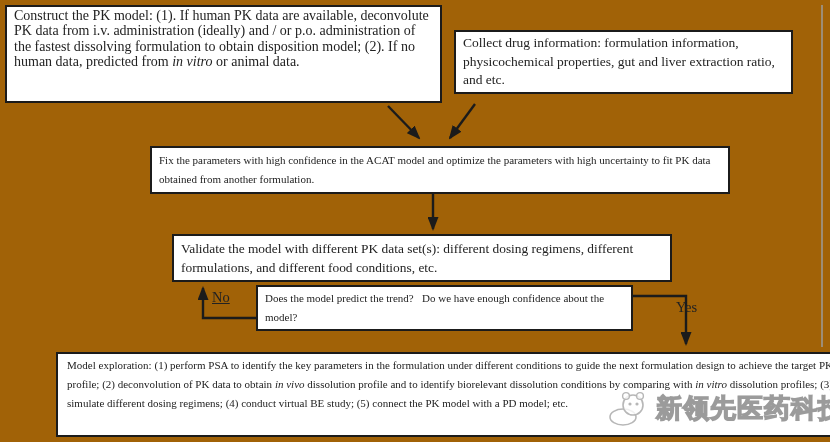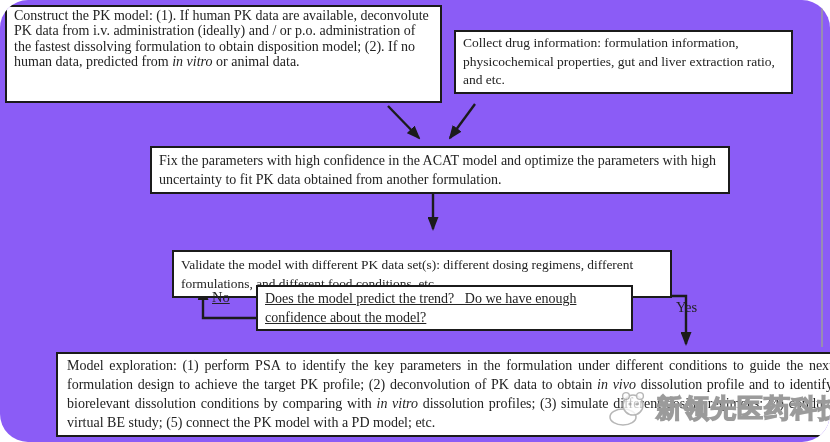--- a/index.html
+++ b/index.html
@@ -1,39 +1,38 @@
 <!DOCTYPE html>
 <html><head>
 <meta charset="utf-8">
 <style>
   html,body{margin:0;padding:0;background:#fff;}
   .stage{
     position:relative;
     width:830px;height:442px;
-    background:#8b5cf6;
+    background:#a16207;
     font-family:"Liberation Serif","DejaVu Serif",serif;
     color:#222;
     overflow:hidden;
-    border-radius:28px;
   }
   .box{
     position:absolute;
     box-sizing:border-box;
     border:2.5px solid #1b1b1b;
     background:#fff;
-    font-size:14px;
+    font-size:11px;
     line-height:19px;
     padding:2px 7px;
   }
   .box .it{font-style:italic;}
   #box-construct{left:5px;top:5px;width:437px;min-height:98px;font-size:14px;line-height:15.4px;padding:1px 7px;}
   #box-collect{left:454px;top:30px;width:339px;min-height:63px;font-size:13.5px;line-height:18.7px;}
   #box-fix{left:150px;top:146px;width:580px;min-height:46px;padding:3px 7px;}
-  #box-validate{left:172px;top:234px;width:500px;min-height:48px;font-size:13.4px;padding:3px 7px;margin-top:16px;}
-  #box-decision{left:256px;top:285px;width:377px;min-height:45px;text-decoration:underline;}
+  #box-validate{left:172px;top:234px;width:500px;min-height:48px;font-size:13.4px;padding:3px 7px;}
+  #box-decision{left:256px;top:285px;width:377px;min-height:45px;}
   #box-explore{left:8px;top:352px;width:788px;min-height:85px;padding:2px 9px;text-align:justify;margin-left:48px;}
   .flow-label{
     position:absolute;
     font-size:14.5px;
     color:#222;
   }
   #label-no{left:212px;top:289px;text-decoration:underline;}
   #label-yes{left:676px;top:299px;}
   svg.overlay{
     position:absolute;left:0;top:0;width:830px;height:442px;

